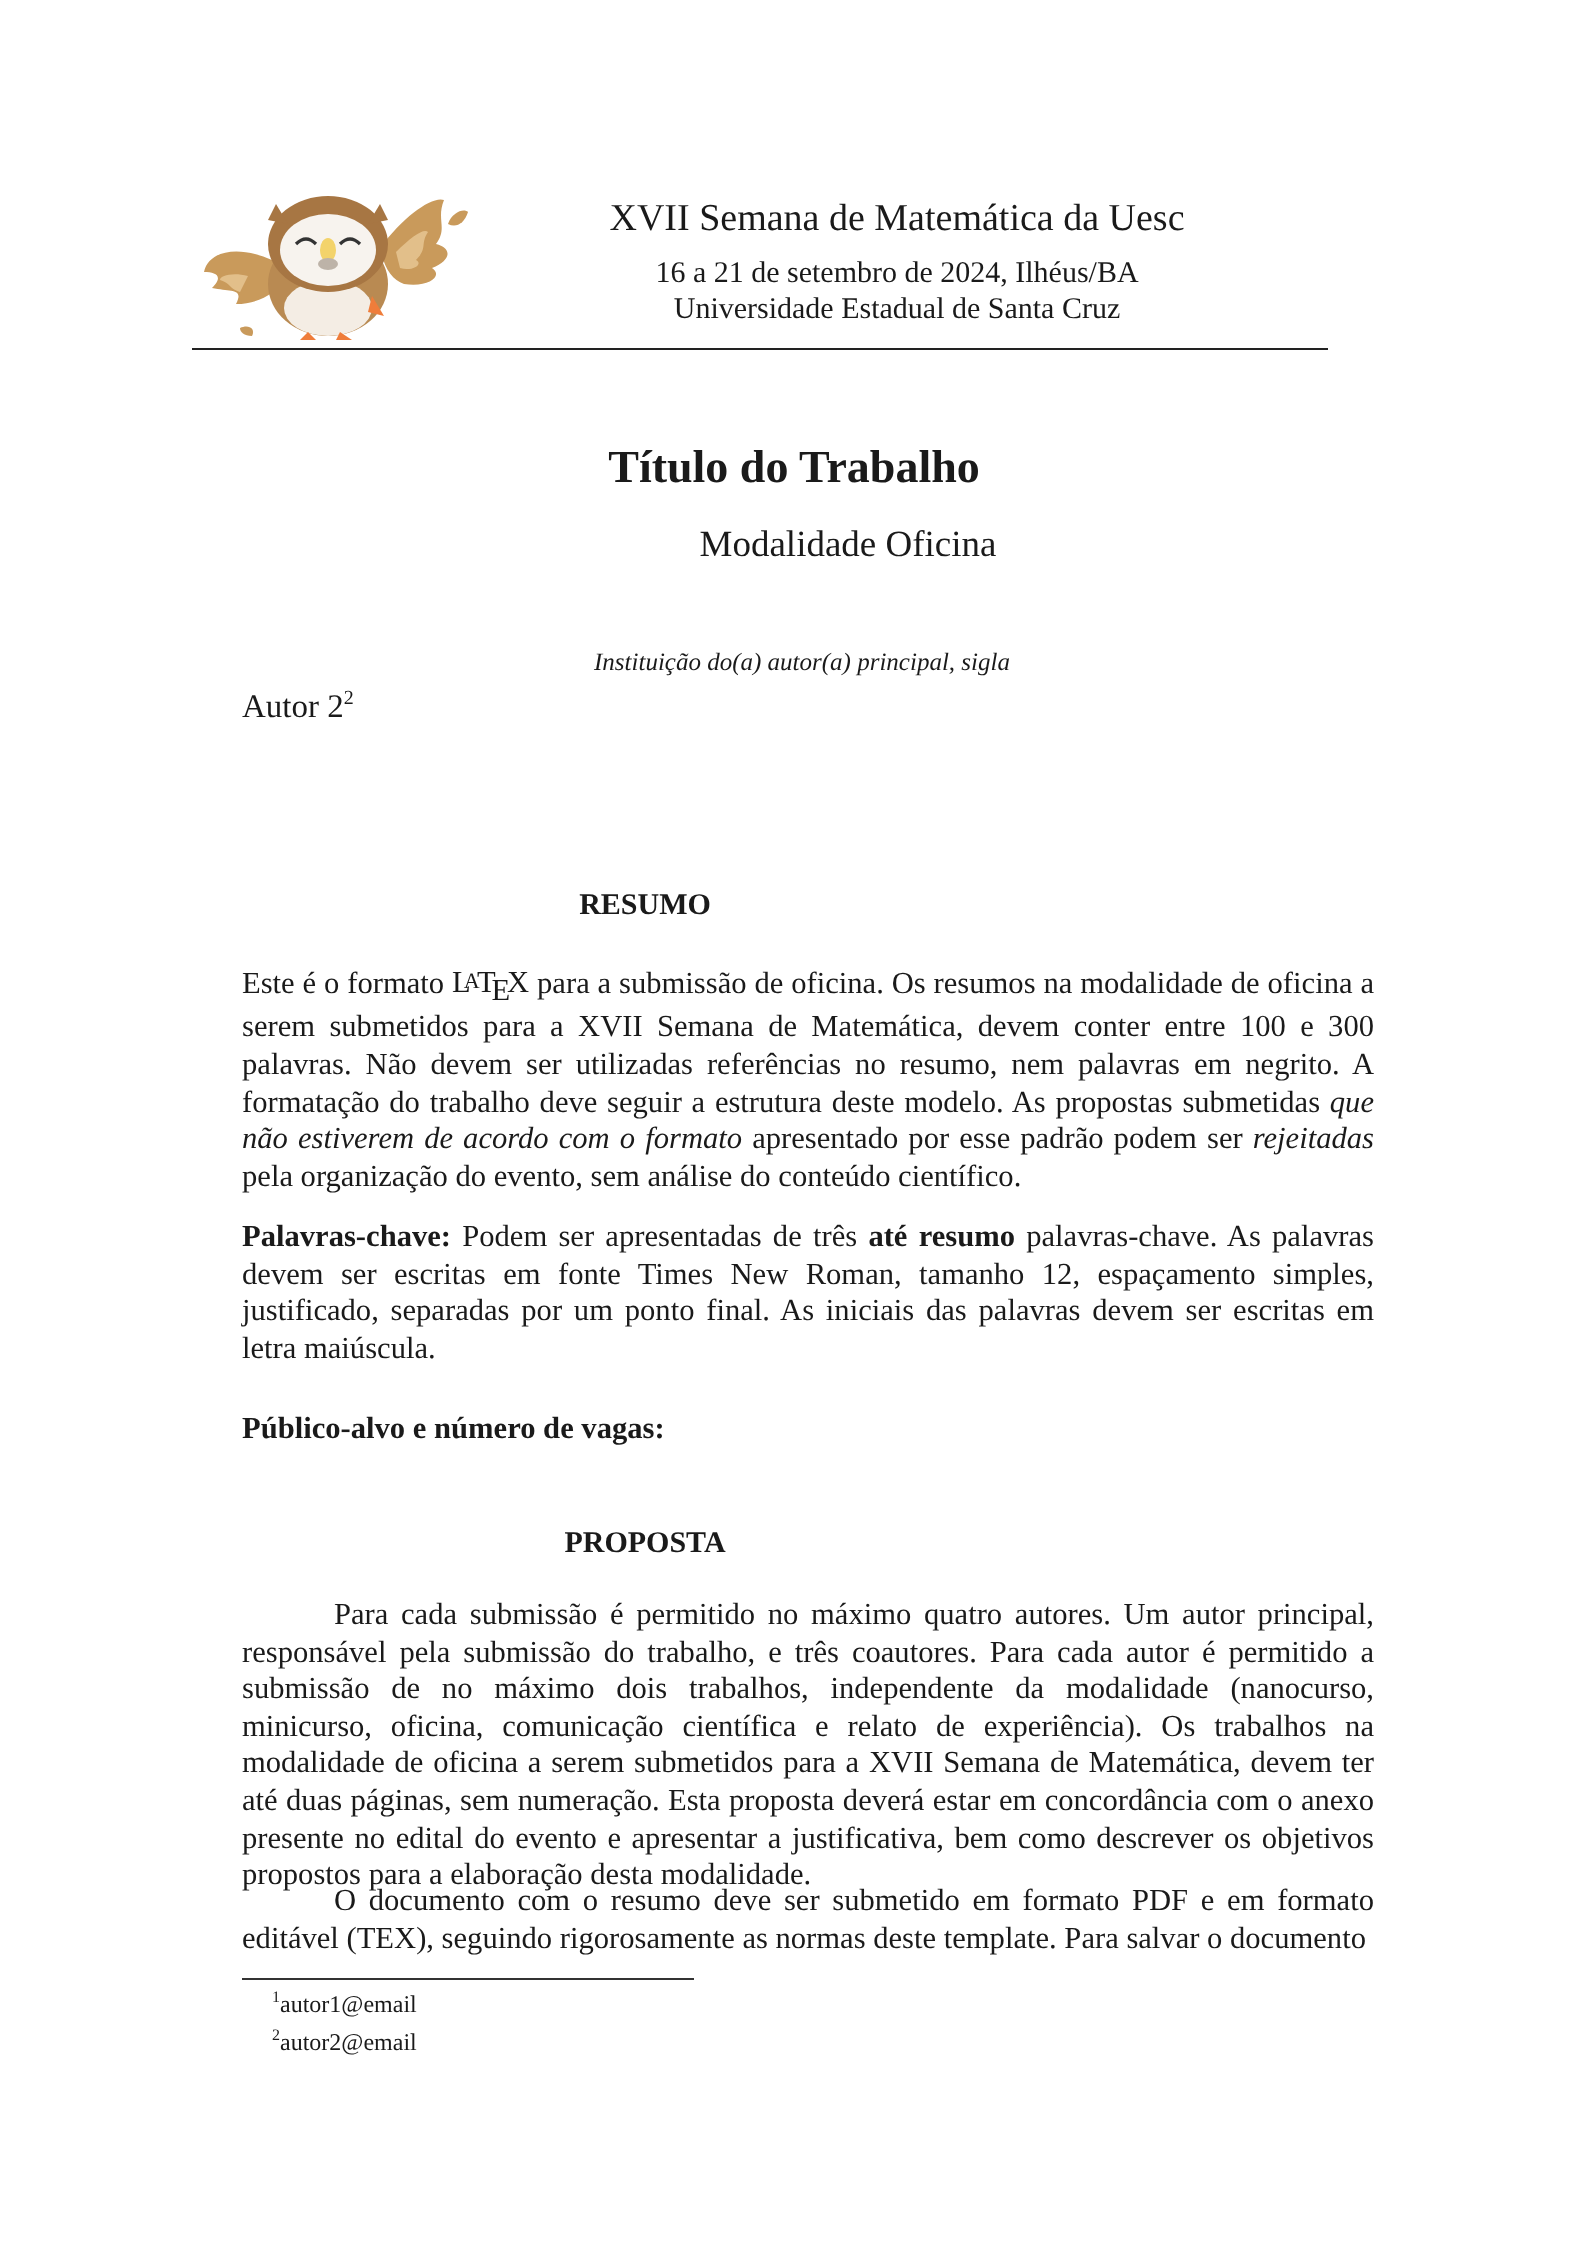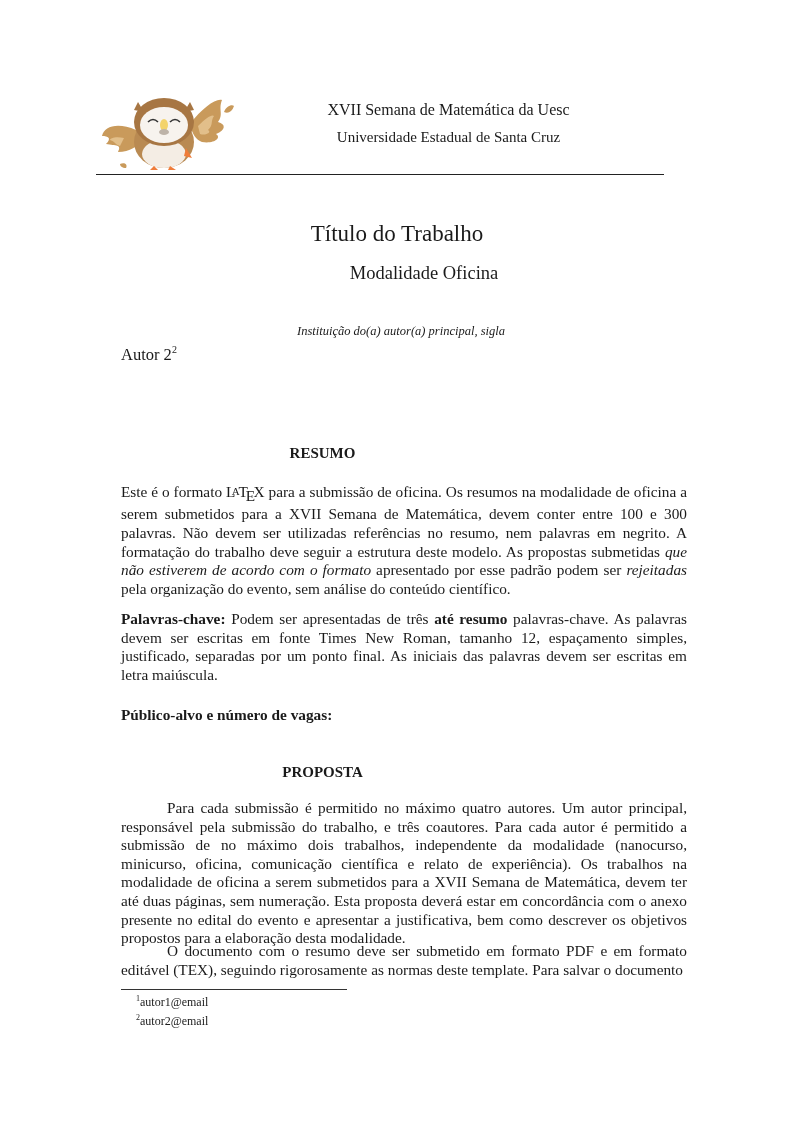--- a/index.html
+++ b/index.html
@@ -3,27 +3,27 @@
 <meta charset="utf-8">
 <style>
   html, body { margin: 0; padding: 0; background: #ffffff; }
   body { width: 794px; height: 1123px; position: relative; overflow: hidden;
          font-family: "DejaVu Serif", "Liberation Serif", serif; color: #1a1a1a; }
 
   
   .header { position: absolute; left: 96px; top: 90px; width: 568px; height: 85px; }
   .logo { position: absolute; left: 2px; top: 2px; width: 140px; height: 80px; }
   .header-text { position: absolute; left: 150px; top: 8px; width: 405px; text-align: center; }
-  .conf-title { font-family: "Liberation Serif", serif; font-size: 16px; line-height: 24px; margin-bottom: 6px; }
+  .conf-title { font-family: "Liberation Serif", serif; font-size: 19px; line-height: 24px; margin-bottom: 6px; }
   .conf-line { font-family: "Liberation Serif", serif; font-size: 15px; line-height: 18px; }
   .header-rule { position: absolute; left: 96px; top: 174px; width: 568px; height: 0; border-top: 1.4px solid #222; }
 
   
   .paper-title { position: absolute; left: 0; width: 794px; top: 221px; text-align: center;
-                 font-family: "Liberation Serif", serif; font-weight: normal; font-size: 23px; }
+                 font-family: "Liberation Serif", serif; font-weight: bold; font-size: 23px; }
   .modality { position: absolute; left: 0; width: 794px; top: 263px; text-align: center;
               font-family: "Liberation Serif", serif; font-size: 18.5px; padding-left: 27px; }
 
   .authors { position: absolute; left: 121px; top: 323px; width: 560px;
              font-family: "Liberation Serif", serif; }
   .author-name { font-size: 16.5px; line-height: 20px; }
   .author-name.bold { font-weight: bold; }
   .author-name sup { font-size: 10px; font-weight: normal; }
   .inst { font-style: italic; font-size: 12.5px; line-height: 16px; margin-bottom: 1px; text-align: center; }
 
@@ -71,20 +71,21 @@
     <ellipse cx="66" cy="33" rx="4" ry="6" fill="#f3d36b"></ellipse>
     <ellipse cx="66" cy="40" rx="5" ry="3" fill="#bdb3a8"></ellipse>
 
     <path d="M56 74 L52 78 L60 78 Z" fill="#ef7d3a"></path>
     <path d="M72 74 L70 78 L78 78 Z" fill="#ef7d3a"></path>
     <path d="M88 56 L94 66 L86 64 Z" fill="#ef7d3a"></path>
     <path d="M22 72 C26 70, 30 72, 28 76 C24 76, 22 74, 22 72 Z" fill="#c99a5b"></path>
   </svg>
   <div class="header-text">
     <div class="conf-title">XVII Semana de Matemática da Uesc</div>
+    <div class="conf-line">16 a 21 de setembro de 2024, Ilhéus/BA</div>
     <div class="conf-line">Universidade Estadual de Santa Cruz</div>
   </div>
 </div>
 <div class="header-rule"></div>
 
 <div class="paper-title">Título do Trabalho</div>
 <div class="modality">Modalidade Oficina</div>
 
 <div class="authors">
   <div class="inst">Instituição do(a) autor(a) principal, sigla</div>

